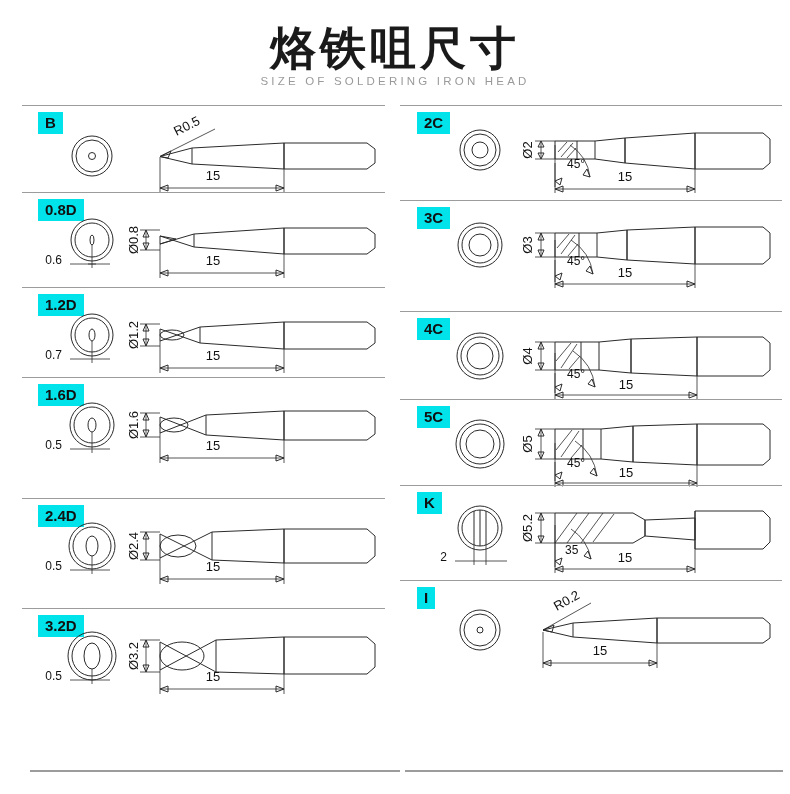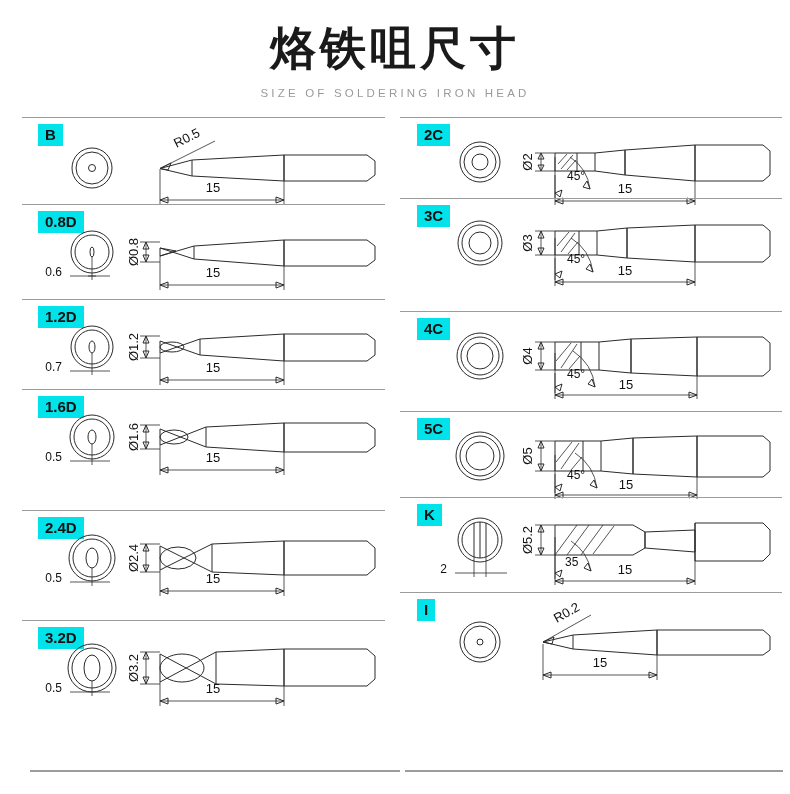--- a/index.html
+++ b/index.html
@@ -9,21 +9,21 @@
     overflow:hidden;position:relative;
   }
   .header{ width:790px; text-align:center; padding-top:22px; }
   .title{
     font-size:46px; font-weight:bold; color:#1a1a1a;
     letter-spacing:4px; line-height:1.15;
     font-family:"DejaVu Sans","Liberation Sans",sans-serif;
   }
   .subtitle{
     font-size:11.5px; color:#9a9a9a; letter-spacing:3.2px;
-    margin-top:12px; font-family:"Liberation Sans",sans-serif;
+    font-family:"Liberation Sans",sans-serif;
   }
   .board{ position:relative; width:790px; height:640px; margin-top:18px; }
   .col{ position:absolute; top:0; width:395px; height:640px; }
   .col-left{ left:0; } .col-right{ left:395px; }
   .row{ position:absolute; left:0; width:395px; height:95px; }
   .rule{
     position:absolute; left:22px; right:10px; top:0; height:1px;
     background:#9c9c9c;
   }
   .col-right .rule{ left:5px; right:8px; }
@@ -319,21 +319,21 @@
           <path class="dim" d="M160,58 L160,88"></path>
           <path class="dim" d="M300,64 L300,88"></path>
           <path class="dim" d="M160,84 L300,84"></path>
           <path class="ln" d="M160,84 L168,81 L168,87 Z" fill="#2b2b2b"></path>
           <path class="ln" d="M300,84 L292,81 L292,87 Z" fill="#2b2b2b"></path>
           <text class="txt" x="230" y="73" text-anchor="middle">15</text>
         </g>
       </svg>
     </div>
 
-    <div class="row" style="top:81px">
+    <div class="row" style="top:95px">
       <div class="rule"></div>
       <div class="chip">3C</div>
       <svg width="395" height="95">
         <g>
           <circle class="ln" cx="85" cy="45" r="22"></circle>
           <circle class="ln" cx="85" cy="45" r="18"></circle>
           <circle class="ln" cx="85" cy="45" r="11"></circle>
         </g>
         <g>
           <path class="dim" d="M140,33 L160,33"></path>
@@ -366,21 +366,21 @@
           <path class="dim" d="M160,60 L160,88"></path>
           <path class="dim" d="M300,64 L300,88"></path>
           <path class="dim" d="M160,84 L300,84"></path>
           <path class="ln" d="M160,84 L168,81 L168,87 Z" fill="#2b2b2b"></path>
           <path class="ln" d="M300,84 L292,81 L292,87 Z" fill="#2b2b2b"></path>
           <text class="txt" x="230" y="74" text-anchor="middle">15</text>
         </g>
       </svg>
     </div>
 
-    <div class="row" style="top:194px">
+    <div class="row" style="top:206px">
       <div class="rule"></div>
       <div class="chip">4C</div>
       <svg width="395" height="95">
         <g>
           <circle class="ln" cx="85" cy="45" r="23"></circle>
           <circle class="ln" cx="85" cy="45" r="19"></circle>
           <circle class="ln" cx="85" cy="45" r="13"></circle>
         </g>
         <g>
           <path class="dim" d="M140,31 L160,31"></path>

